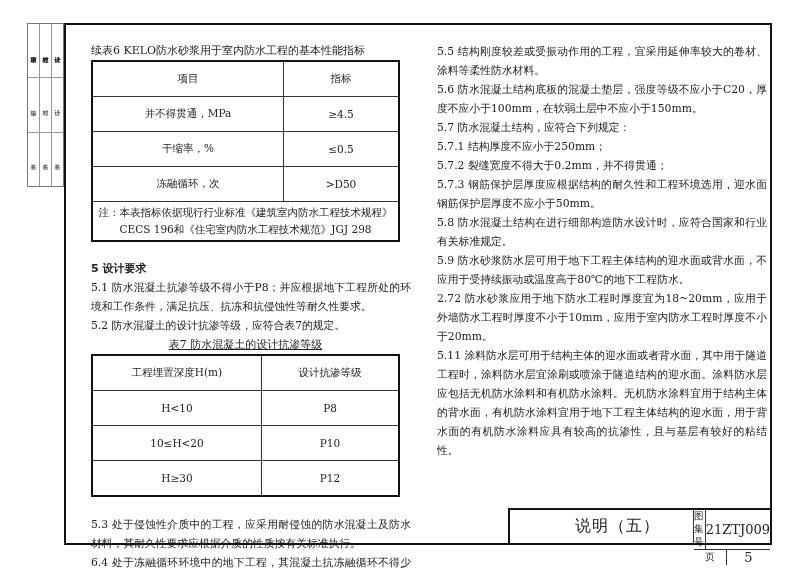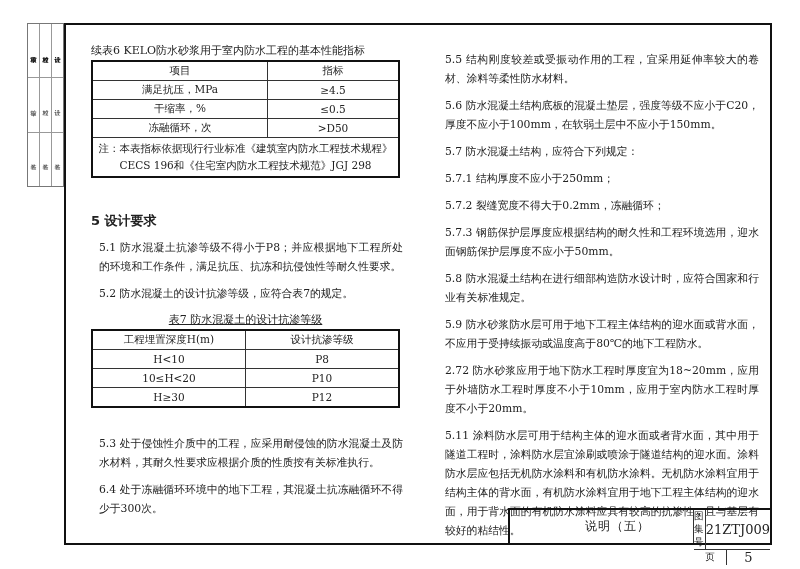--- a/index.html
+++ b/index.html
@@ -14,31 +14,31 @@
   .sb-cell { flex:1; border-right:1px solid #999; font-size:6px; line-height:6px; color:#555;
              writing-mode:vertical-rl; display:flex; align-items:center; justify-content:center; overflow:hidden; }
   .sb-cell:last-child { border-right:none; }
   .sb-row.sig .sb-cell { color:#111; font-weight:bold; }
 
   .col-left { position:absolute; left:91px; top:42px; width:320px; }
   .col-right { position:absolute; left:437px; top:42px; width:330px; }
 
   .caption { text-align:left; font-size:11px; line-height:18px; margin-left:0; }
   table.spec { width:309px; border-collapse:collapse; font-size:10.5px; }
-  table.spec td { border:1px solid #333; text-align:center; height:18px; padding:0; }
+  table.spec td { border:1px solid #333; text-align:center; height:18px; padding:8px; }
   table.spec { border:2px solid #111; }
   table.spec td.note { text-align:center; line-height:17px; padding:2px 4px; height:auto; }
-  .heading { font-size:13px; font-weight:bold; margin-top:34px; line-height:18px;
+  .heading { font-size:11px; font-weight:bold; margin-top:18px; line-height:18px;
              font-family:"DejaVu Sans","Liberation Sans",sans-serif; }
-  p.para { margin:8px; font-size:10.8px; line-height:19px; text-align:justify; }
+  p.para { margin:0; font-size:10.8px; line-height:19px; text-align:justify; }
   .t7caption { text-align:center; font-size:11px; line-height:18px; margin-top:1px;text-decoration:underline; }
 
   .title-block { position:absolute; left:508px; top:508px; width:264px; height:37px;
                  border:2px solid #111; box-sizing:border-box; display:flex; }
-  .tb-title { flex:1; display:flex; align-items:center; justify-content:center; font-size:12px;
+  .tb-title { flex:1; display:flex; align-items:center; justify-content:center; font-size:16px;
               letter-spacing:1px; border-right:1px solid #333;padding-left:32px; }
   .tb-grid { width:76px; display:flex; flex-direction:column; }
   .tb-row { flex:1; display:flex; border-bottom:1px solid #333; }
   .tb-row:last-child { border-bottom:none; }
   .tb-label { width:32px; border-right:1px solid #333; font-size:9.5px; display:flex;
               align-items:center; justify-content:center; }
   .tb-value { flex:1; font-size:13px; display:flex; align-items:center; justify-content:center; }
 </style>
 </head>
 <body>
@@ -65,21 +65,21 @@
 
 <div class="col-left">
   <div class="caption" style="width:309px">续表6 KELO防水砂浆用于室内防水工程的基本性能指标</div>
   <table class="spec">
     <tbody>
         <tr>
       <td style="width:174px">项目</td>
       <td>指标</td>
     </tr>
     <tr>
-      <td>满足抗压，MPa</td>
+      <td>并不得贯通，MPa</td>
       <td>≥4.5</td>
     </tr>
     <tr>
       <td>干缩率，%</td>
       <td>≤0.5</td>
     </tr>
     <tr>
       <td>冻融循环，次</td>
       <td>&gt;D50</td>
     </tr>
@@ -118,21 +118,21 @@
   <div style="height:18px"></div>
   <p class="para">5.3 处于侵蚀性介质中的工程，应采用耐侵蚀的防水混凝土及防水材料，其耐久性要求应根据介质的性质按有关标准执行。</p>
   <p class="para">6.4 处于冻融循环环境中的地下工程，其混凝土抗冻融循环不得少于300次。</p>
 </div>
 
 <div class="col-right">
   <p class="para">5.5 结构刚度较差或受振动作用的工程，宜采用延伸率较大的卷材、涂料等柔性防水材料。</p>
   <p class="para">5.6 防水混凝土结构底板的混凝土垫层，强度等级不应小于C20，厚度不应小于100mm，在软弱土层中不应小于150mm。</p>
   <p class="para">5.7 防水混凝土结构，应符合下列规定：</p>
   <p class="para">5.7.1 结构厚度不应小于250mm；</p>
-  <p class="para">5.7.2 裂缝宽度不得大于0.2mm，冻融循环；</p>
+  <p class="para">5.7.2 裂缝宽度不得大于0.2mm，并不得贯通；</p>
   <p class="para">5.7.3 钢筋保护层厚度应根据结构的耐久性和工程环境选用，迎水面钢筋保护层厚度不应小于50mm。</p>
   <p class="para">5.8 防水混凝土结构在进行细部构造防水设计时，应符合国家和行业有关标准规定。</p>
   <p class="para">5.9 防水砂浆防水层可用于地下工程主体结构的迎水面或背水面，不应用于受持续振动或温度高于80℃的地下工程防水。</p>
   <p class="para">2.72 防水砂浆应用于地下防水工程时厚度宜为18~20mm，应用于外墙防水工程时厚度不小于10mm，应用于室内防水工程时厚度不小于20mm。</p>
   <p class="para">5.11 涂料防水层可用于结构主体的迎水面或者背水面，其中用于隧道工程时，涂料防水层宜涂刷或喷涂于隧道结构的迎水面。涂料防水层应包括无机防水涂料和有机防水涂料。无机防水涂料宜用于结构主体的背水面，有机防水涂料宜用于地下工程主体结构的迎水面，用于背水面的有机防水涂料应具有较高的抗渗性，且与基层有较好的粘结性。</p>
 </div>
 
 <div class="title-block">
   <div class="tb-title">说明（五）</div>
   <div class="tb-grid">

